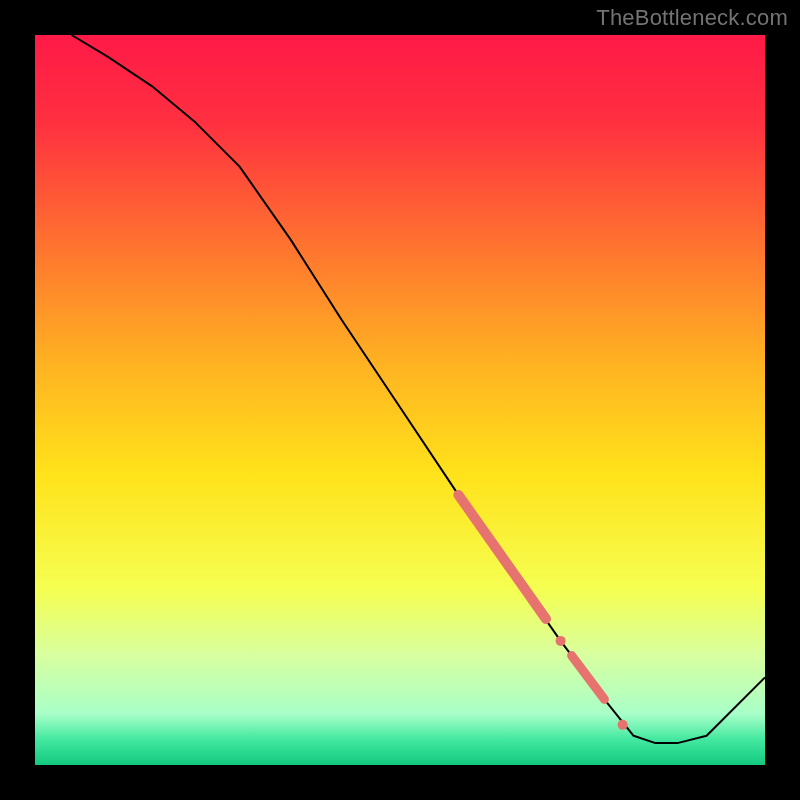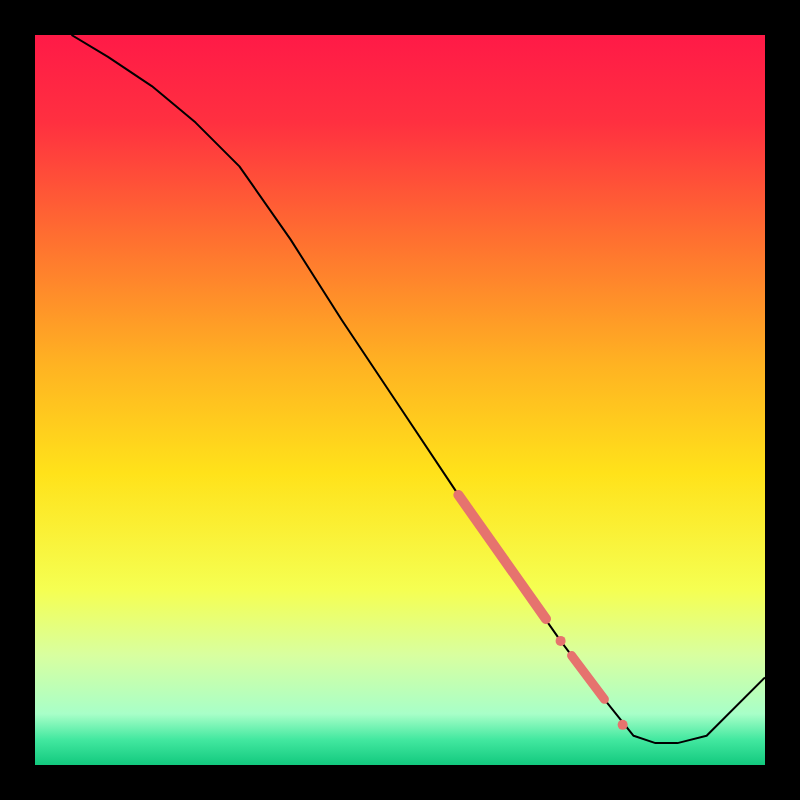--- a/index.html
+++ b/index.html
@@ -38,20 +38,21 @@
     font-size: 22px;
     font-weight: 500;
     letter-spacing: 0.2px;
     font-family: Arial, Helvetica, sans-serif;
   }
 </style>
 </head>
 <body>
 
 <div class="outer">
+  <div class="watermark">TheBottleneck.com</div>
 
   <div class="plot">
     <svg id="chart-svg" viewBox="0 0 730 730" preserveAspectRatio="none">
       <defs>
         <linearGradient id="bg-grad" x1="0" y1="0" x2="0" y2="1">
             <stop offset="0%" stop-color="#ff1a47"></stop>
             <stop offset="12%" stop-color="#ff3040"></stop>
             <stop offset="28.000000000000004%" stop-color="#ff7030"></stop>
             <stop offset="45%" stop-color="#ffb222"></stop>
             <stop offset="60%" stop-color="#ffe21a"></stop>

